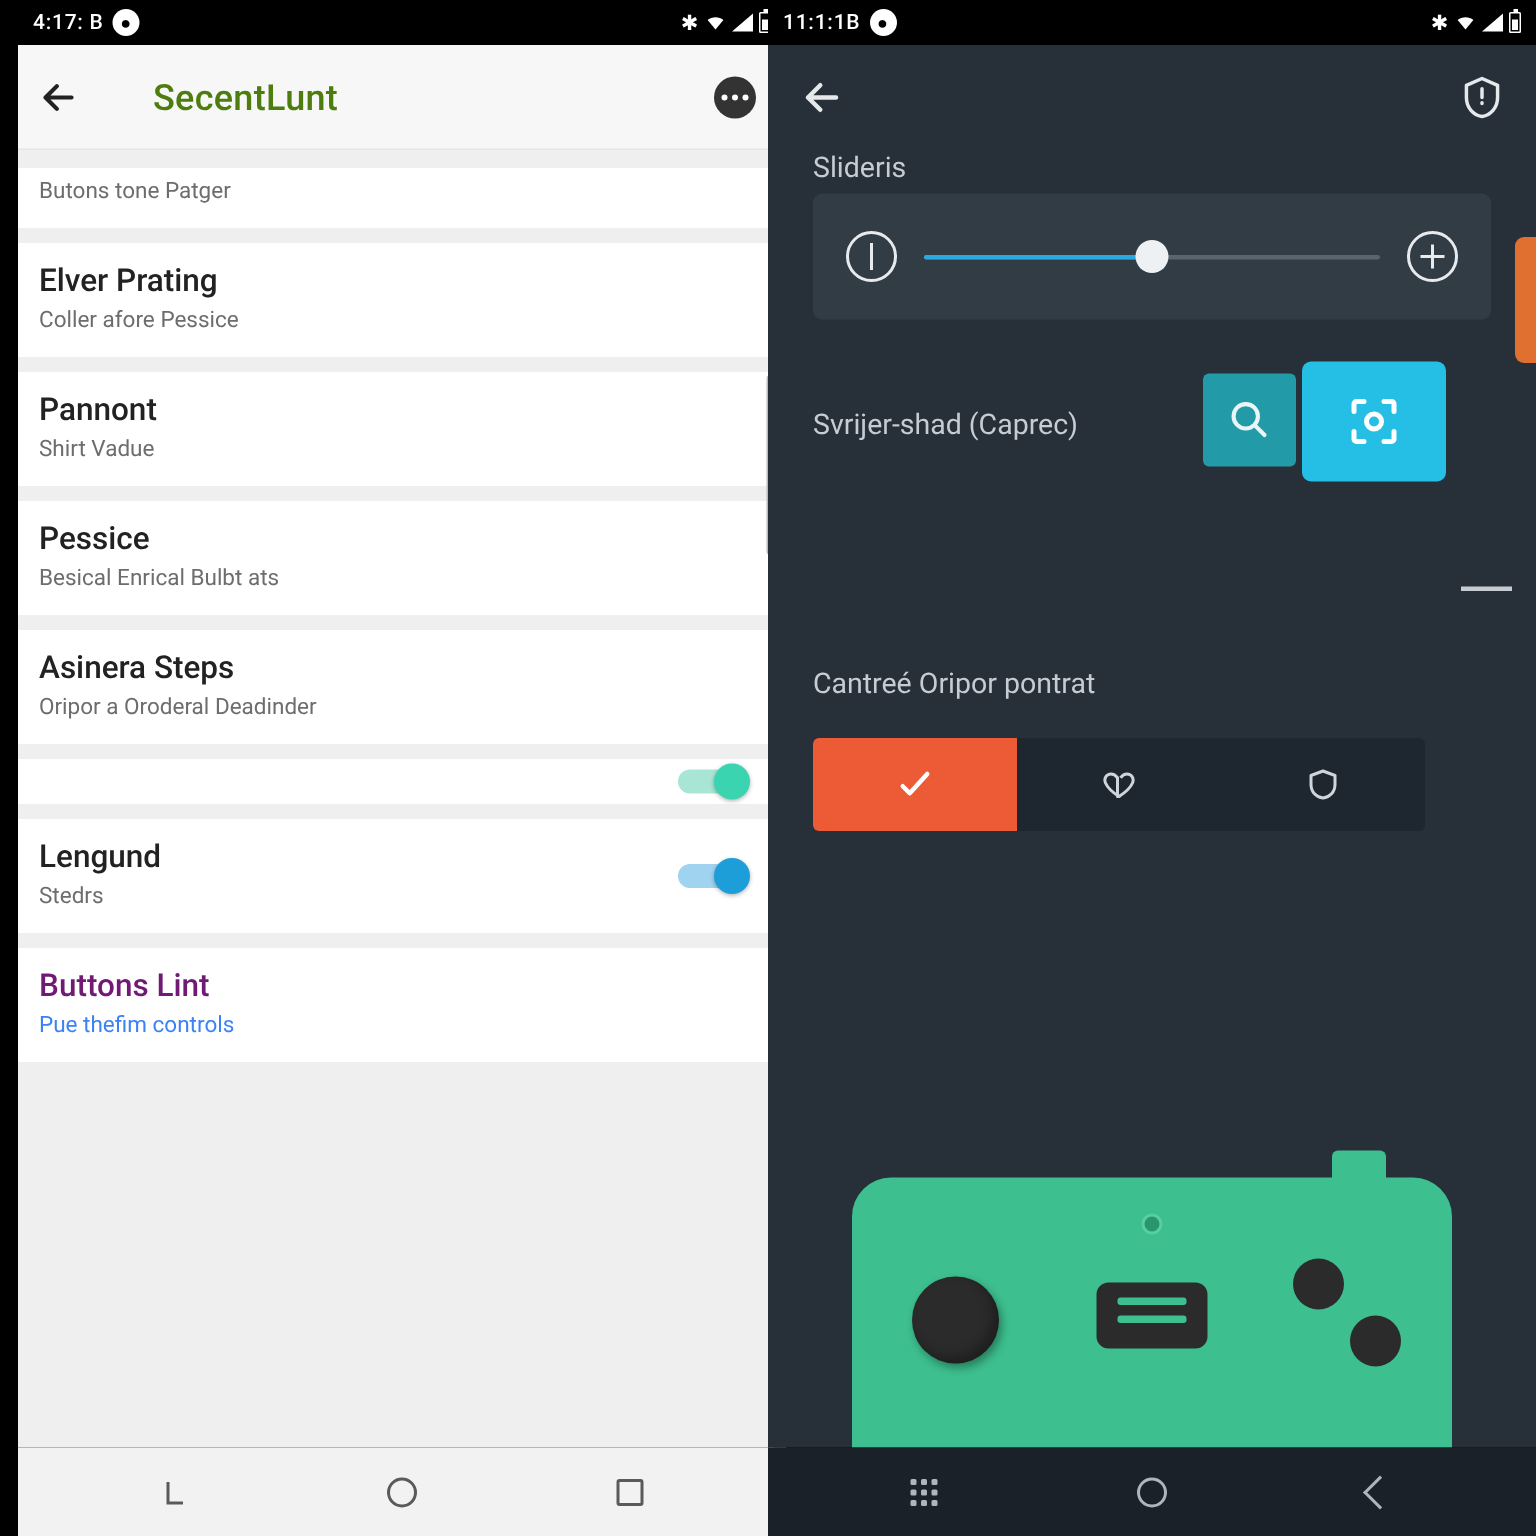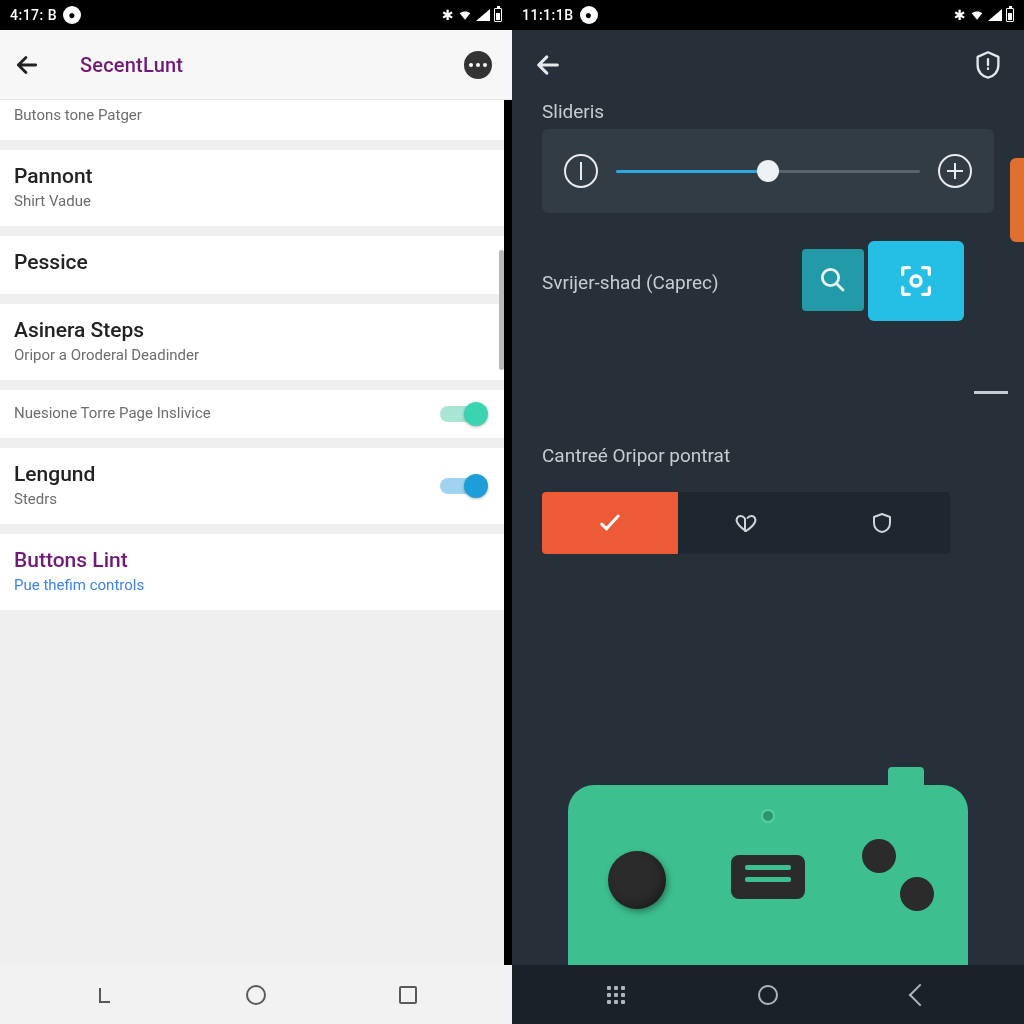--- a/index.html
+++ b/index.html
@@ -1,43 +1,43 @@
 <!DOCTYPE html>
 <html><head>
 <meta charset="utf-8">
 <style>
   *{box-sizing:border-box;margin:0;padding:0;font-family:Roboto,Arial,sans-serif;-webkit-font-smoothing:antialiased}
   html,body{width:1024px;height:1024px;overflow:hidden;background:#000}
   .screen{position:absolute;top:0;width:512px;height:1024px}
-  .left{left:0}
+  .left{left:12px}
   .right{left:512px}
 
   
   .statusbar{height:30px;background:#000;display:flex;align-items:center;justify-content:space-between;padding:0 10px;color:#fff;font-size:14px;font-weight:500;letter-spacing:.5px}
   .status-left{display:flex;align-items:center;gap:6px}
   .status-right{display:flex;align-items:center;gap:4px}
   .wifi{width:14px;height:14px;display:inline-block}
   .sig{width:14px;height:12px;position:relative}
   .sig::before{content:"";position:absolute;bottom:0;left:0;width:0;height:0;border-bottom:12px solid #fff;border-left:14px solid transparent}
   .batt{width:8px;height:14px;border:1.5px solid #fff;border-radius:1px;position:relative}
   .batt::before{content:"";position:absolute;top:-3px;left:1.5px;width:3px;height:2px;background:#fff}
   .batt::after{content:"";position:absolute;bottom:1px;left:1px;right:1px;height:60%;background:#fff}
   .ast{font-size:14px}
   .dot{width:18px;height:18px;border-radius:50%;background:#fff;color:#000;display:flex;align-items:center;justify-content:center;font-size:12px;font-weight:bold}
 
   
   .left .appbar{height:70px;background:#f7f7f7;border-bottom:1px solid #e5e5e5;display:flex;align-items:center;padding:0 14px;position:relative}
   .left .back{width:26px;height:26px;display:flex;align-items:center;justify-content:center}
-  .left .title{font-size:20px;font-weight:500;color:#701a75;margin-left:40px;letter-spacing:.2px}
+  .left .title{font-size:24px;font-weight:500;color:#4d7c0f;margin-left:50px;letter-spacing:.2px}
   .left .menu{position:absolute;right:20px;width:28px;height:28px;border-radius:50%;background:#333;display:flex;align-items:center;justify-content:center}
   .left .menu span{width:4px;height:4px;border-radius:50%;background:#fff;margin:0 1.5px}
   .left .list{position:absolute;top:100px;left:0;right:8px;bottom:59px;background:#efefef;overflow:hidden}
   .left .scrollind{position:absolute;right:0;top:150px;width:5px;height:120px;background:#b9b9b9;border-radius:3px}
   .row{background:#fff;margin-bottom:10px;padding:14px 14px 16px;position:relative}
-  .row.first{padding-top:6px;margin-top:0}
+  .row.first{padding-top:6px;margin-top:12px}
   .row .h{font-size:21px;font-weight:500;color:#222;margin-bottom:4px}
   .row .s{font-size:15px;color:#6d6d6d}
   .row.faded .h{color:#701a75}
   .row.faded .s{color:#3b82f6}
   .toggle{position:absolute;right:20px;top:50%;transform:translateY(-50%);width:44px;height:24px}
   .toggle .track{position:absolute;top:4px;left:0;right:0;height:16px;border-radius:10px}
   .toggle .thumb{position:absolute;top:0;width:24px;height:24px;border-radius:50%;box-shadow:0 1px 3px rgba(0,0,0,.3)}
   .toggle.teal .track{background:#a8e5d5}
   .toggle.teal .thumb{background:#3bd4b0;right:-4px}
   .toggle.blue .track{background:#9fd3ef}
@@ -131,32 +131,36 @@
         <span></span>
         <span></span>
     </div>
   </div>
 
   <div class="list">
     <div class="row first">
       <div class="s">Butons tone Patger</div>
     </div>
     <div class="row">
+      <div class="h">Elver Prating</div>
+      <div class="s">Coller afore Pessice</div>
+    </div>
+    <div class="row">
       <div class="h">Pannont</div>
       <div class="s">Shirt Vadue</div>
     </div>
     <div class="row">
       <div class="h">Pessice</div>
+      <div class="s">Besical Enrical Bulbt ats</div>
     </div>
     <div class="row">
       <div class="h">Asinera Steps</div>
       <div class="s">Oripor a Oroderal Deadinder</div>
     </div>
     <div class="row">
-      <div class="s">Nuesione Torre Page Inslivice</div>
       <div class="toggle teal">
           <div class="track"></div>
           <div class="thumb"></div>
         </div>
     </div>
     <div class="row">
       <div class="h">Lengund</div>
       <div class="s">Stedrs</div>
       <div class="toggle blue">
           <div class="track"></div>

